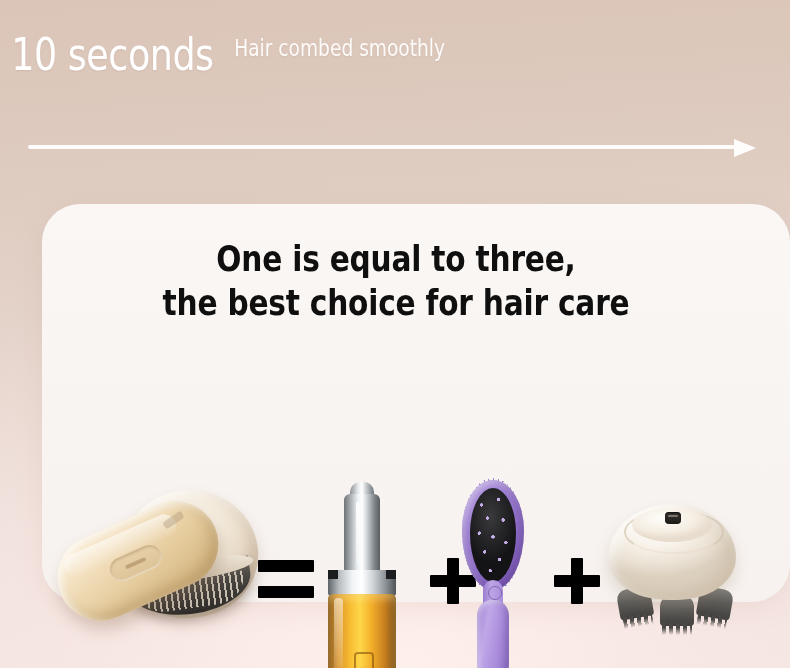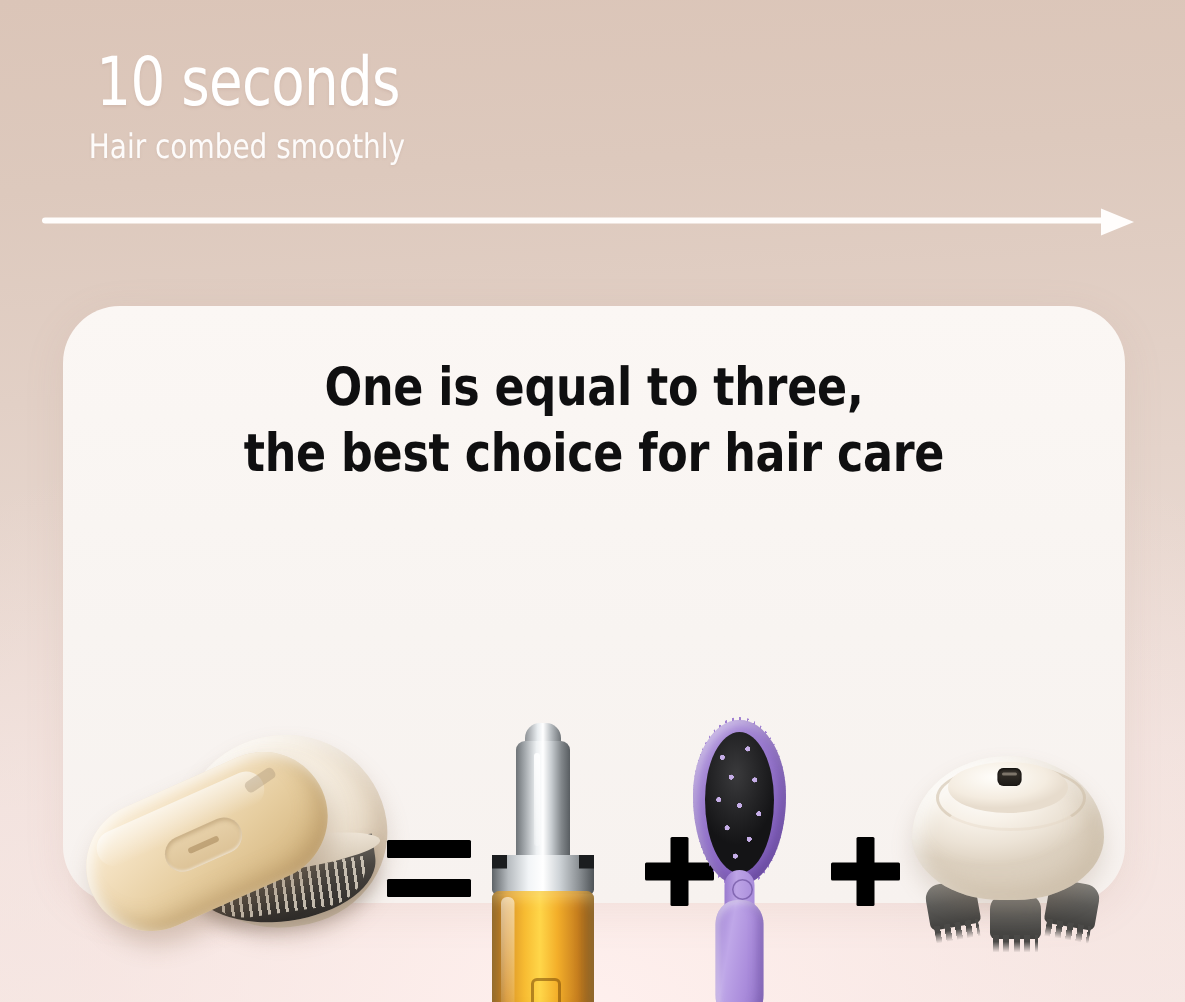--- a/index.html
+++ b/index.html
@@ -11,21 +11,21 @@
   .stage{
     position:relative;width:790px;height:668px;overflow:hidden;
     background:
       radial-gradient(120% 90% at 50% 100%, rgba(255,240,238,.95) 0%, rgba(250,231,228,.55) 35%, rgba(240,215,207,0) 70%),
       linear-gradient(177deg,#dbc5b8 0%,#ddc9bd 18%,#e2d0c6 38%,#e8d8d0 58%,#efe1dc 76%,#f3e7e3 100%);
   }
 
   
   .timeline{position:absolute;left:0;top:0;width:790px;height:170px;}
   .tl-cols{position:absolute;left:0;top:30px;width:790px;display:flex;align-items:flex-start;}
-  .tl-col{display:flex;flex-direction:column;align-items:center;}
+  .tl-col{display:flex;flex-direction:row;}
   .tl-col.c1{width:330px;}
   .tl-col.c2{width:216px;}
   .tl-col.c3{width:244px;}
   .tl-big{
     color:#ffffff;font-size:45px;line-height:50px;font-weight:300;
     letter-spacing:-.5px;white-space:nowrap;
     font-family:"DejaVu Sans Condensed","Liberation Sans",sans-serif;
     transform:scaleX(.9);transform-origin:center;
     text-shadow:0 1px 2px rgba(160,130,115,.18);
   }
@@ -43,20 +43,21 @@
     border-top:9px solid transparent;border-bottom:9px solid transparent;
     border-left:22px solid #fffdfc;
   }
 
   
   .card{
     position:absolute;left:42px;top:204px;width:708px;height:398px;
     background:linear-gradient(180deg,#fbf7f4 0%,#f8f4f1 55%,#f7f2ef 100%);
     border-radius:38px;
     box-shadow:0 6px 26px rgba(176,142,126,.13);
+    padding-left:40px;
   }
   .headline{
     position:absolute;left:0;top:33px;width:708px;text-align:center;
     color:#0f0f10;font-size:35px;line-height:44px;font-weight:700;
     font-family:"DejaVu Sans Condensed","Liberation Sans",sans-serif;
     transform:scaleX(.94);transform-origin:center;
     letter-spacing:-.2px;white-space:pre-line;
   }
 
   

